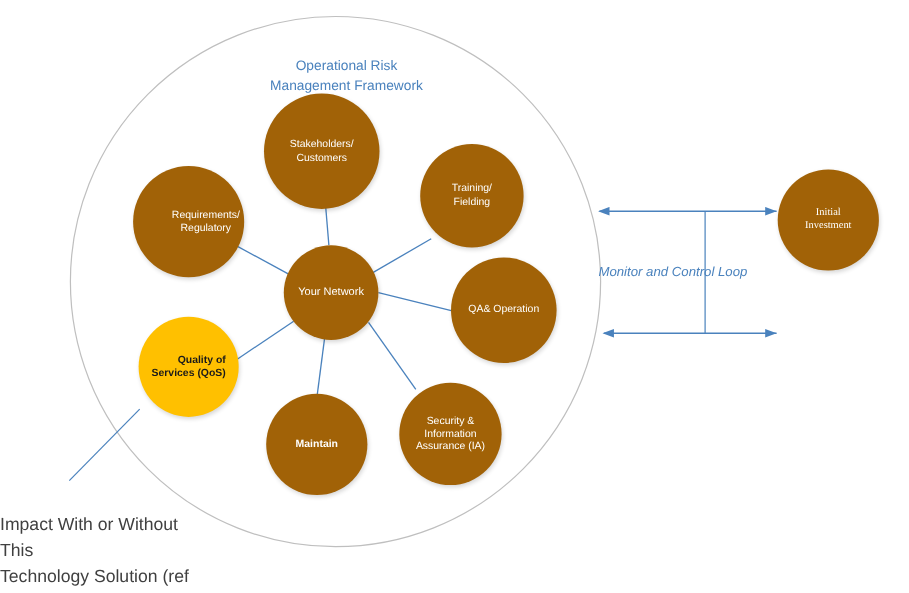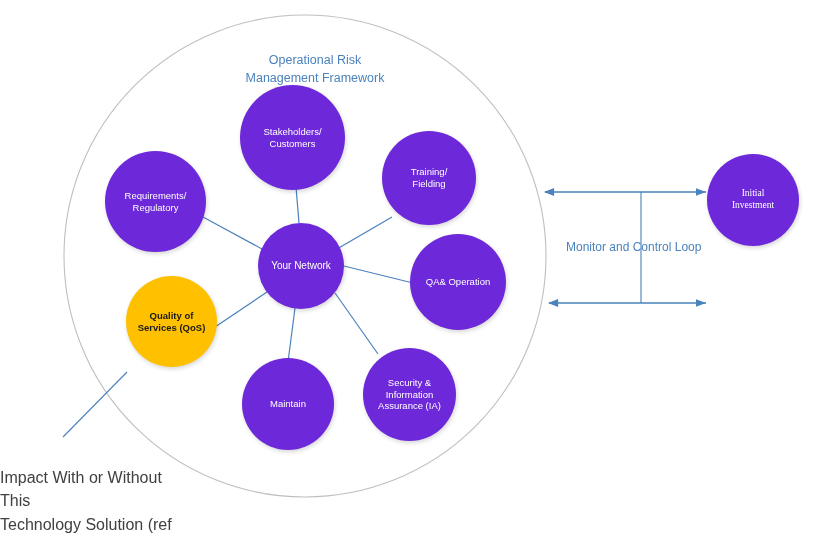--- a/index.html
+++ b/index.html
@@ -43,21 +43,21 @@
     box-sizing: border-box;
     line-height: 1.25;
     user-select: none;
   }
   .node .node-label {
     display: block;
     padding: 0 4px;
     white-space: pre-line;
   }
   .node-blue {
-    background: #6d28d9;
+    background: #a16207;
     color: #ffffff;
     font-size: 9.5px;
     box-shadow: 1px 2px 4px rgba(0,0,0,0.16);
   }
   .node-gold {
     background: #FFC000;
     color: #1a1a1a;
     font-size: 9.5px;
     font-weight: bold;
     box-shadow: 1px 2px 4px rgba(0,0,0,0.16);
@@ -125,60 +125,60 @@
   <div class="framework-title" style="left:215px; top:33px; width:200px;">
     <span>Operational Risk
 Management Framework</span>
   </div>
 
   <div class="node node-blue" style="left:240px; top:85px; width:105px; height:105px;">
     <span class="node-label">Stakeholders/
 Customers</span>
   </div>
 
-  <div class="node node-blue" style="left:105px; top:151px; width:101px; height:101px;">
+  <div class="node node-blue" style="left:121px; top:151px; width:101px; height:101px;justify-content:flex-end;">
     <span class="node-label">Requirements/
 Regulatory</span>
   </div>
 
   <div class="node node-blue" style="left:382px; top:131px; width:94px; height:94px;">
     <span class="node-label">Training/
 Fielding</span>
   </div>
 
   <div class="node node-blue" style="left:410px; top:234px; width:96px; height:96px;">
     <span class="node-label">QA&amp; Operation</span>
   </div>
 
-  <div class="node node-gold" style="left:126px; top:276px; width:91px; height:91px;">
+  <div class="node node-gold" style="left:126px; top:288px; width:91px; height:91px;text-align:right;">
     <span class="node-label">Quality of
 Services (QoS)</span>
   </div>
 
-  <div class="node node-blue" style="left:242px; top:358px; width:92px; height:92px;">
+  <div class="node node-blue" style="left:242px; top:358px; width:92px; height:92px;font-weight:bold;">
     <span class="node-label">Maintain</span>
   </div>
 
   <div class="node node-blue" style="left:363px; top:348px; width:93px; height:93px;align-items:center;">
     <span class="node-label">Security &amp;
 Information
 Assurance (IA)</span>
   </div>
 
   <div class="node node-blue node-hub" style="left:258px; top:223px; width:86px; height:86px;">
     <span class="node-label">Your Network</span>
   </div>
 
   <div class="node node-blue" style="left:707px; top:154px; width:92px; height:92px;font-family:Liberation Serif, serif;">
     <span class="node-label">Initial
 Investment</span>
   </div>
 
 
-  <div class="loop-label" style="left:566px; top:240px;">
+  <div class="loop-label" style="left:544px; top:240px;font-style:italic;">
     <span>Monitor and Control Loop</span>
   </div>
 
   <div class="callout-text" style="left:0px; top:443px; width:172px;">
     <span>Impact With or Without This
 Technology Solution (ref
 page 3 and page 5)</span>
   </div>
 
 </div>

